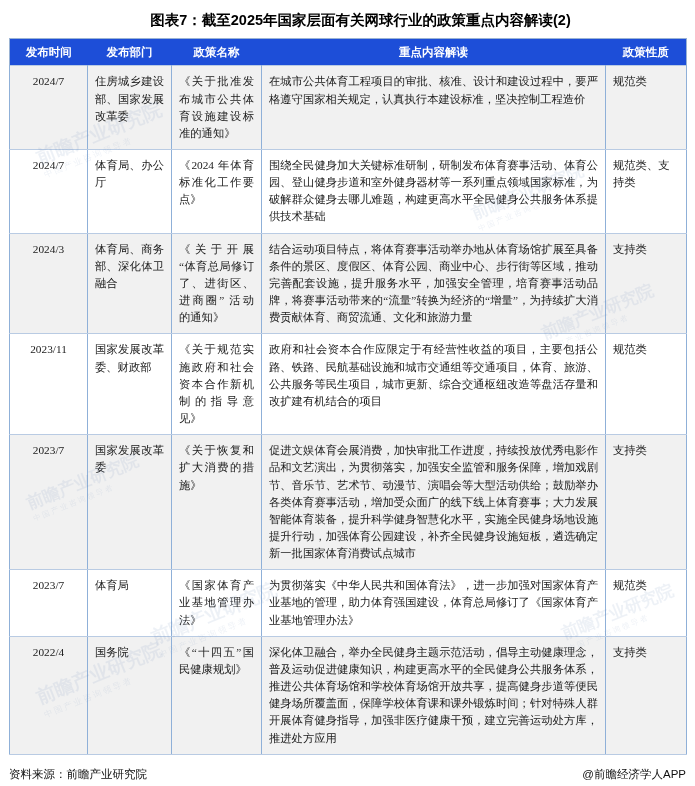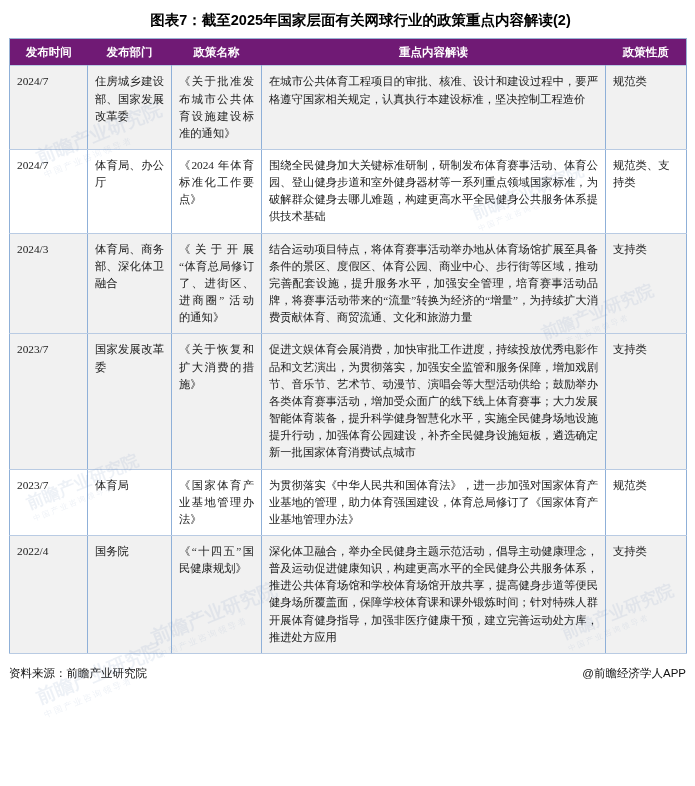--- a/index.html
+++ b/index.html
@@ -37,21 +37,21 @@
     margin: 0 9px;
     flex: 0 0 auto;
   }
   table.policy {
     border-collapse: collapse;
     width: 677px;
     table-layout: fixed;
     border: 1px solid #9ab3d4;
   }
   table.policy thead th {
-    background: #701a75;
+    background: #1d4ed8;
     color: #ffffff;
     font-family: "Liberation Sans", "DejaVu Sans", sans-serif;
     font-weight: bold;
     font-size: 11.5px;
     height: 26px;
     text-align: center;
     vertical-align: middle;
     border: none;
     padding: 0;
   }
@@ -65,21 +65,21 @@
     padding: 7px 7px 7px 7px;
     color: #1a1a1a;
   }
   tr.row-alt td {
     background: #f1f1f1;
   }
   tr.row-plain td {
     background: #ffffff;
   }
   td.c-date {
-    text-align: left;
+    text-align: center;
     font-family: "Liberation Serif", "DejaVu Serif", serif;
     font-size: 11.5px;
     white-space: nowrap;
     margin-left: 42px;
   }
   td.c-dept {
     text-align: justify;
     text-align-last: left;
   }
   td.c-name {
@@ -181,20 +181,27 @@
           <td class="c-detail">围绕全民健身加大关键标准研制，研制发布体育赛事活动、体育公园、登山健身步道和室外健身器材等一系列重点领域国家标准，为破解群众健身去哪儿难题，构建更高水平全民健身公共服务体系提供技术基础</td>
           <td class="c-type">规范类、支持类</td>
         </tr>
         <tr class="row-alt">
           <td class="c-date">2024/3</td>
           <td class="c-dept">体育局、商务部、深化体卫融合</td>
           <td class="c-name">《 关 于 开 展 “体育总局修订了、进街区、进商圈” 活动的通知》</td>
           <td class="c-detail">结合运动项目特点，将体育赛事活动举办地从体育场馆扩展至具备条件的景区、度假区、体育公园、商业中心、步行街等区域，推动完善配套设施，提升服务水平，加强安全管理，培育赛事活动品牌，将赛事活动带来的“流量”转换为经济的“增量”，为持续扩大消费贡献体育、商贸流通、文化和旅游力量</td>
           <td class="c-type">支持类</td>
         </tr>
+        <tr class="row-plain">
+          <td class="c-date">2023/11</td>
+          <td class="c-dept">国家发展改革委、财政部</td>
+          <td class="c-name">《关于规范实施政府和社会资本合作新机制 的 指 导 意见》</td>
+          <td class="c-detail">政府和社会资本合作应限定于有经营性收益的项目，主要包括公路、铁路、民航基础设施和城市交通组等交通项目，体育、旅游、公共服务等民生项目，城市更新、综合交通枢纽改造等盘活存量和改扩建有机结合的项目</td>
+          <td class="c-type">规范类</td>
+        </tr>
         <tr class="row-alt">
           <td class="c-date">2023/7</td>
           <td class="c-dept">国家发展改革委</td>
           <td class="c-name">《关于恢复和扩大消费的措施》</td>
           <td class="c-detail">促进文娱体育会展消费，加快审批工作进度，持续投放优秀电影作品和文艺演出，为贯彻落实，加强安全监管和服务保障，增加戏剧节、音乐节、艺术节、动漫节、演唱会等大型活动供给；鼓励举办各类体育赛事活动，增加受众面广的线下线上体育赛事；大力发展智能体育装备，提升科学健身智慧化水平，实施全民健身场地设施提升行动，加强体育公园建设，补齐全民健身设施短板，遴选确定新一批国家体育消费试点城市</td>
           <td class="c-type">支持类</td>
         </tr>
         <tr class="row-plain">
           <td class="c-date">2023/7</td>
           <td class="c-dept">体育局</td>

